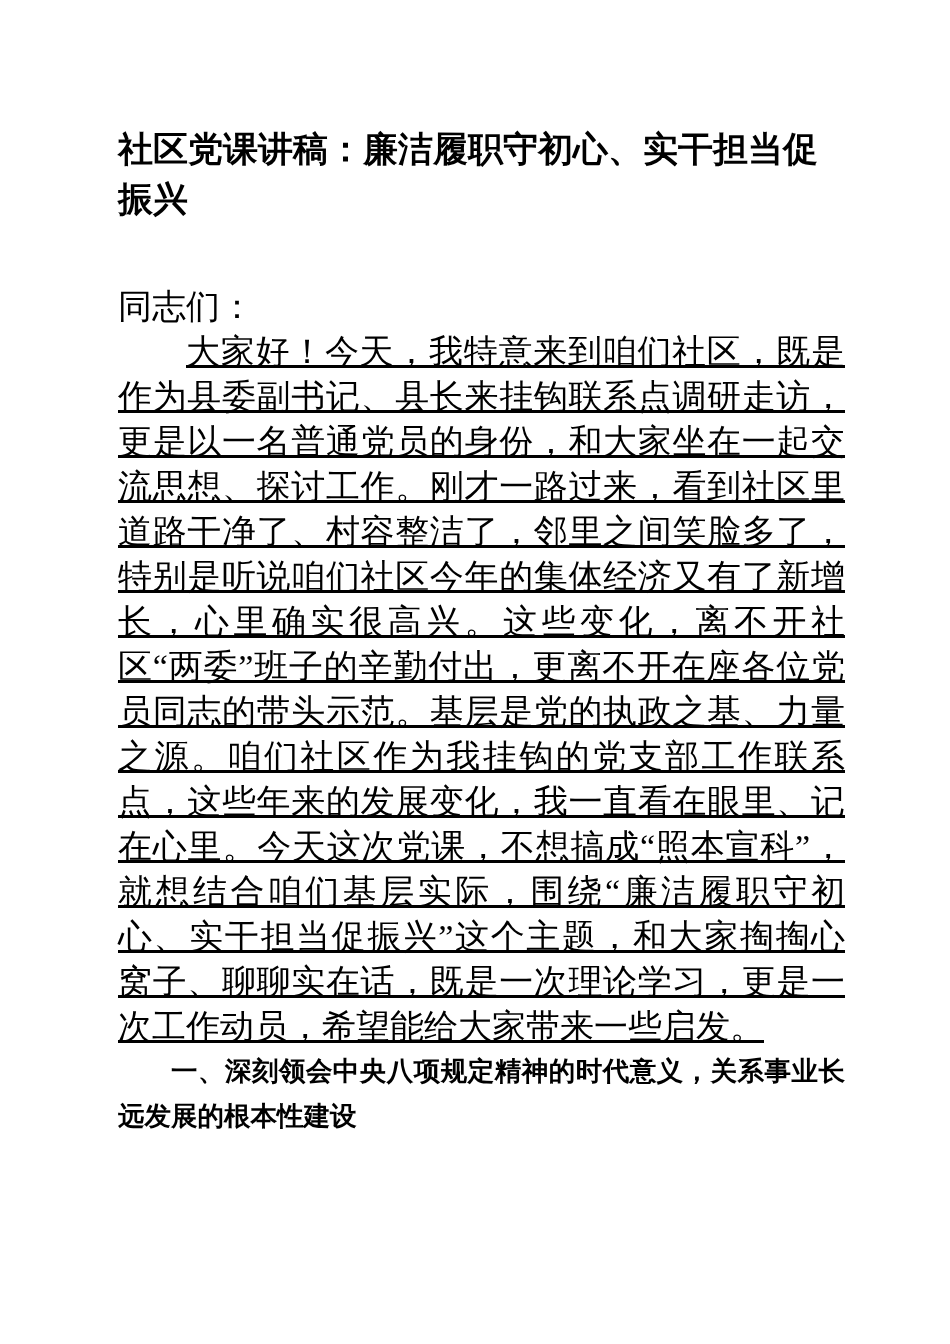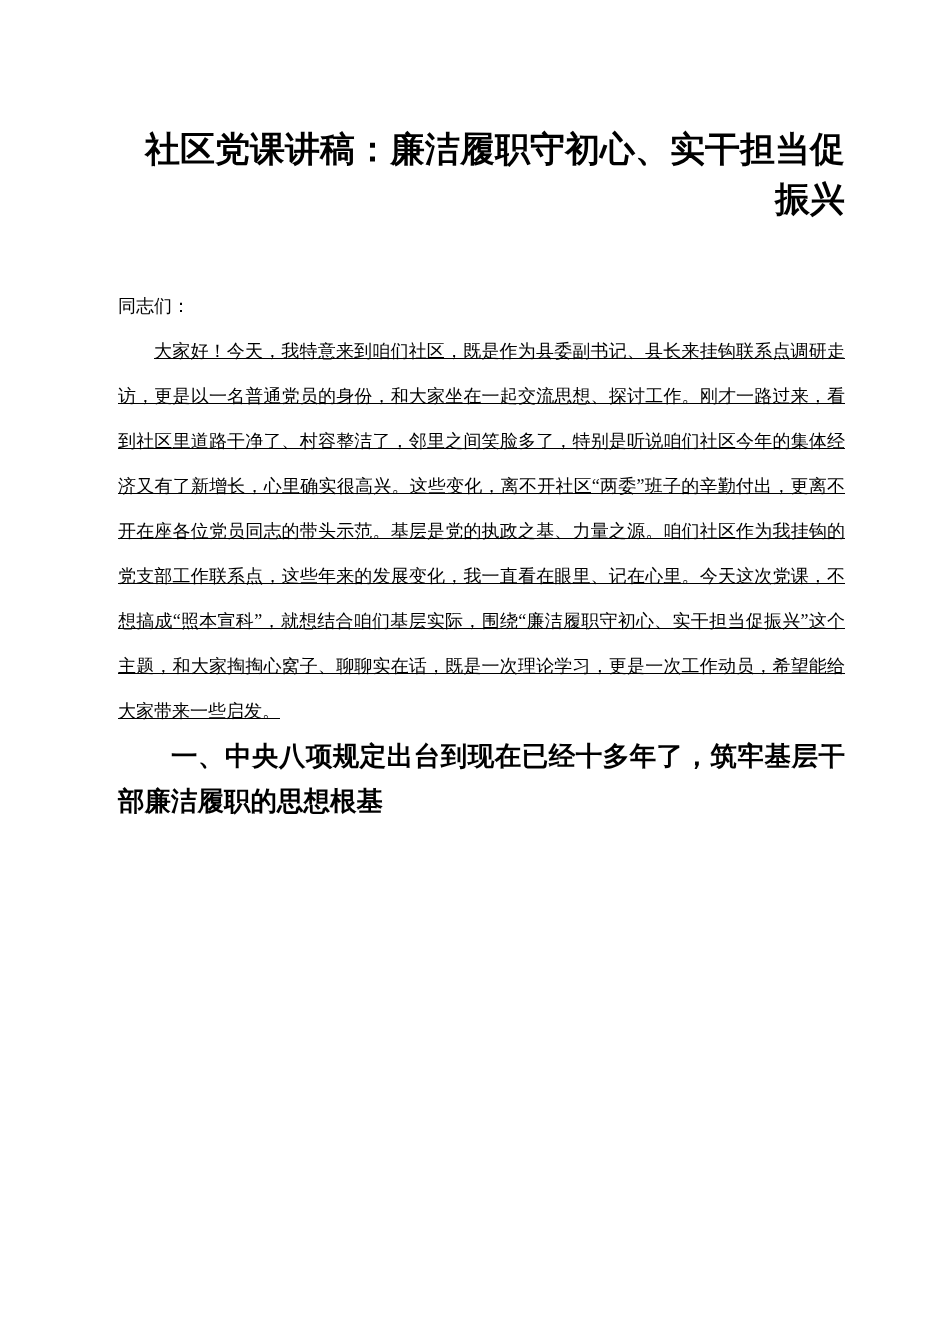--- a/index.html
+++ b/index.html
@@ -16,31 +16,31 @@
     padding: 125px 105px 0 118px;
     overflow: hidden;
     color: #000000;
   }
   .doc-title {
     margin: 0 0 59px 0;
     font-family: "Liberation Serif", serif;
     font-weight: bold;
     font-size: 35px;
     line-height: 50px;
-    text-align: right;
+    text-align: left;
     color: #000000;
   }
   .doc-body p,
   .doc-body h2 {
     margin: 0;
   }
   .salutation,
   .para {
     font-family: "Liberation Serif", serif;
-    font-size: 18px;
+    font-size: 34px;
     line-height: 45px;
     text-align: justify;
     text-justify: inter-ideograph;
     color: #000000;
   }
   .para {
     text-indent: 2em;
     text-decoration: underline;
   }
   .section-heading {
@@ -58,16 +58,16 @@
 <body>
 
 <div class="page">
   <h1 class="doc-title">社区党课讲稿：廉洁履职守初心、实干担当促振兴</h1>
 
   <div class="doc-body">
     <p class="salutation">同志们：</p>
 
     <p class="para">大家好！今天，我特意来到咱们社区，既是作为县委副书记、县长来挂钩联系点调研走访，更是以一名普通党员的身份，和大家坐在一起交流思想、探讨工作。刚才一路过来，看到社区里道路干净了、村容整洁了，邻里之间笑脸多了，特别是听说咱们社区今年的集体经济又有了新增长，心里确实很高兴。这些变化，离不开社区“两委”班子的辛勤付出，更离不开在座各位党员同志的带头示范。基层是党的执政之基、力量之源。咱们社区作为我挂钩的党支部工作联系点，这些年来的发展变化，我一直看在眼里、记在心里。今天这次党课，不想搞成“照本宣科”，就想结合咱们基层实际，围绕“廉洁履职守初心、实干担当促振兴”这个主题，和大家掏掏心窝子、聊聊实在话，既是一次理论学习，更是一次工作动员，希望能给大家带来一些启发。</p>
 
-    <h2 class="section-heading">一、中央八项规定出台到现在已经十多年了，筑牢基层干部廉洁履职的思想根基</h2>
+    <h2 class="section-heading">一、深刻领会中央八项规定精神的时代意义，关系事业长远发展的根本性建设</h2>
 
   </div>
 </div>
 
 </body></html>

